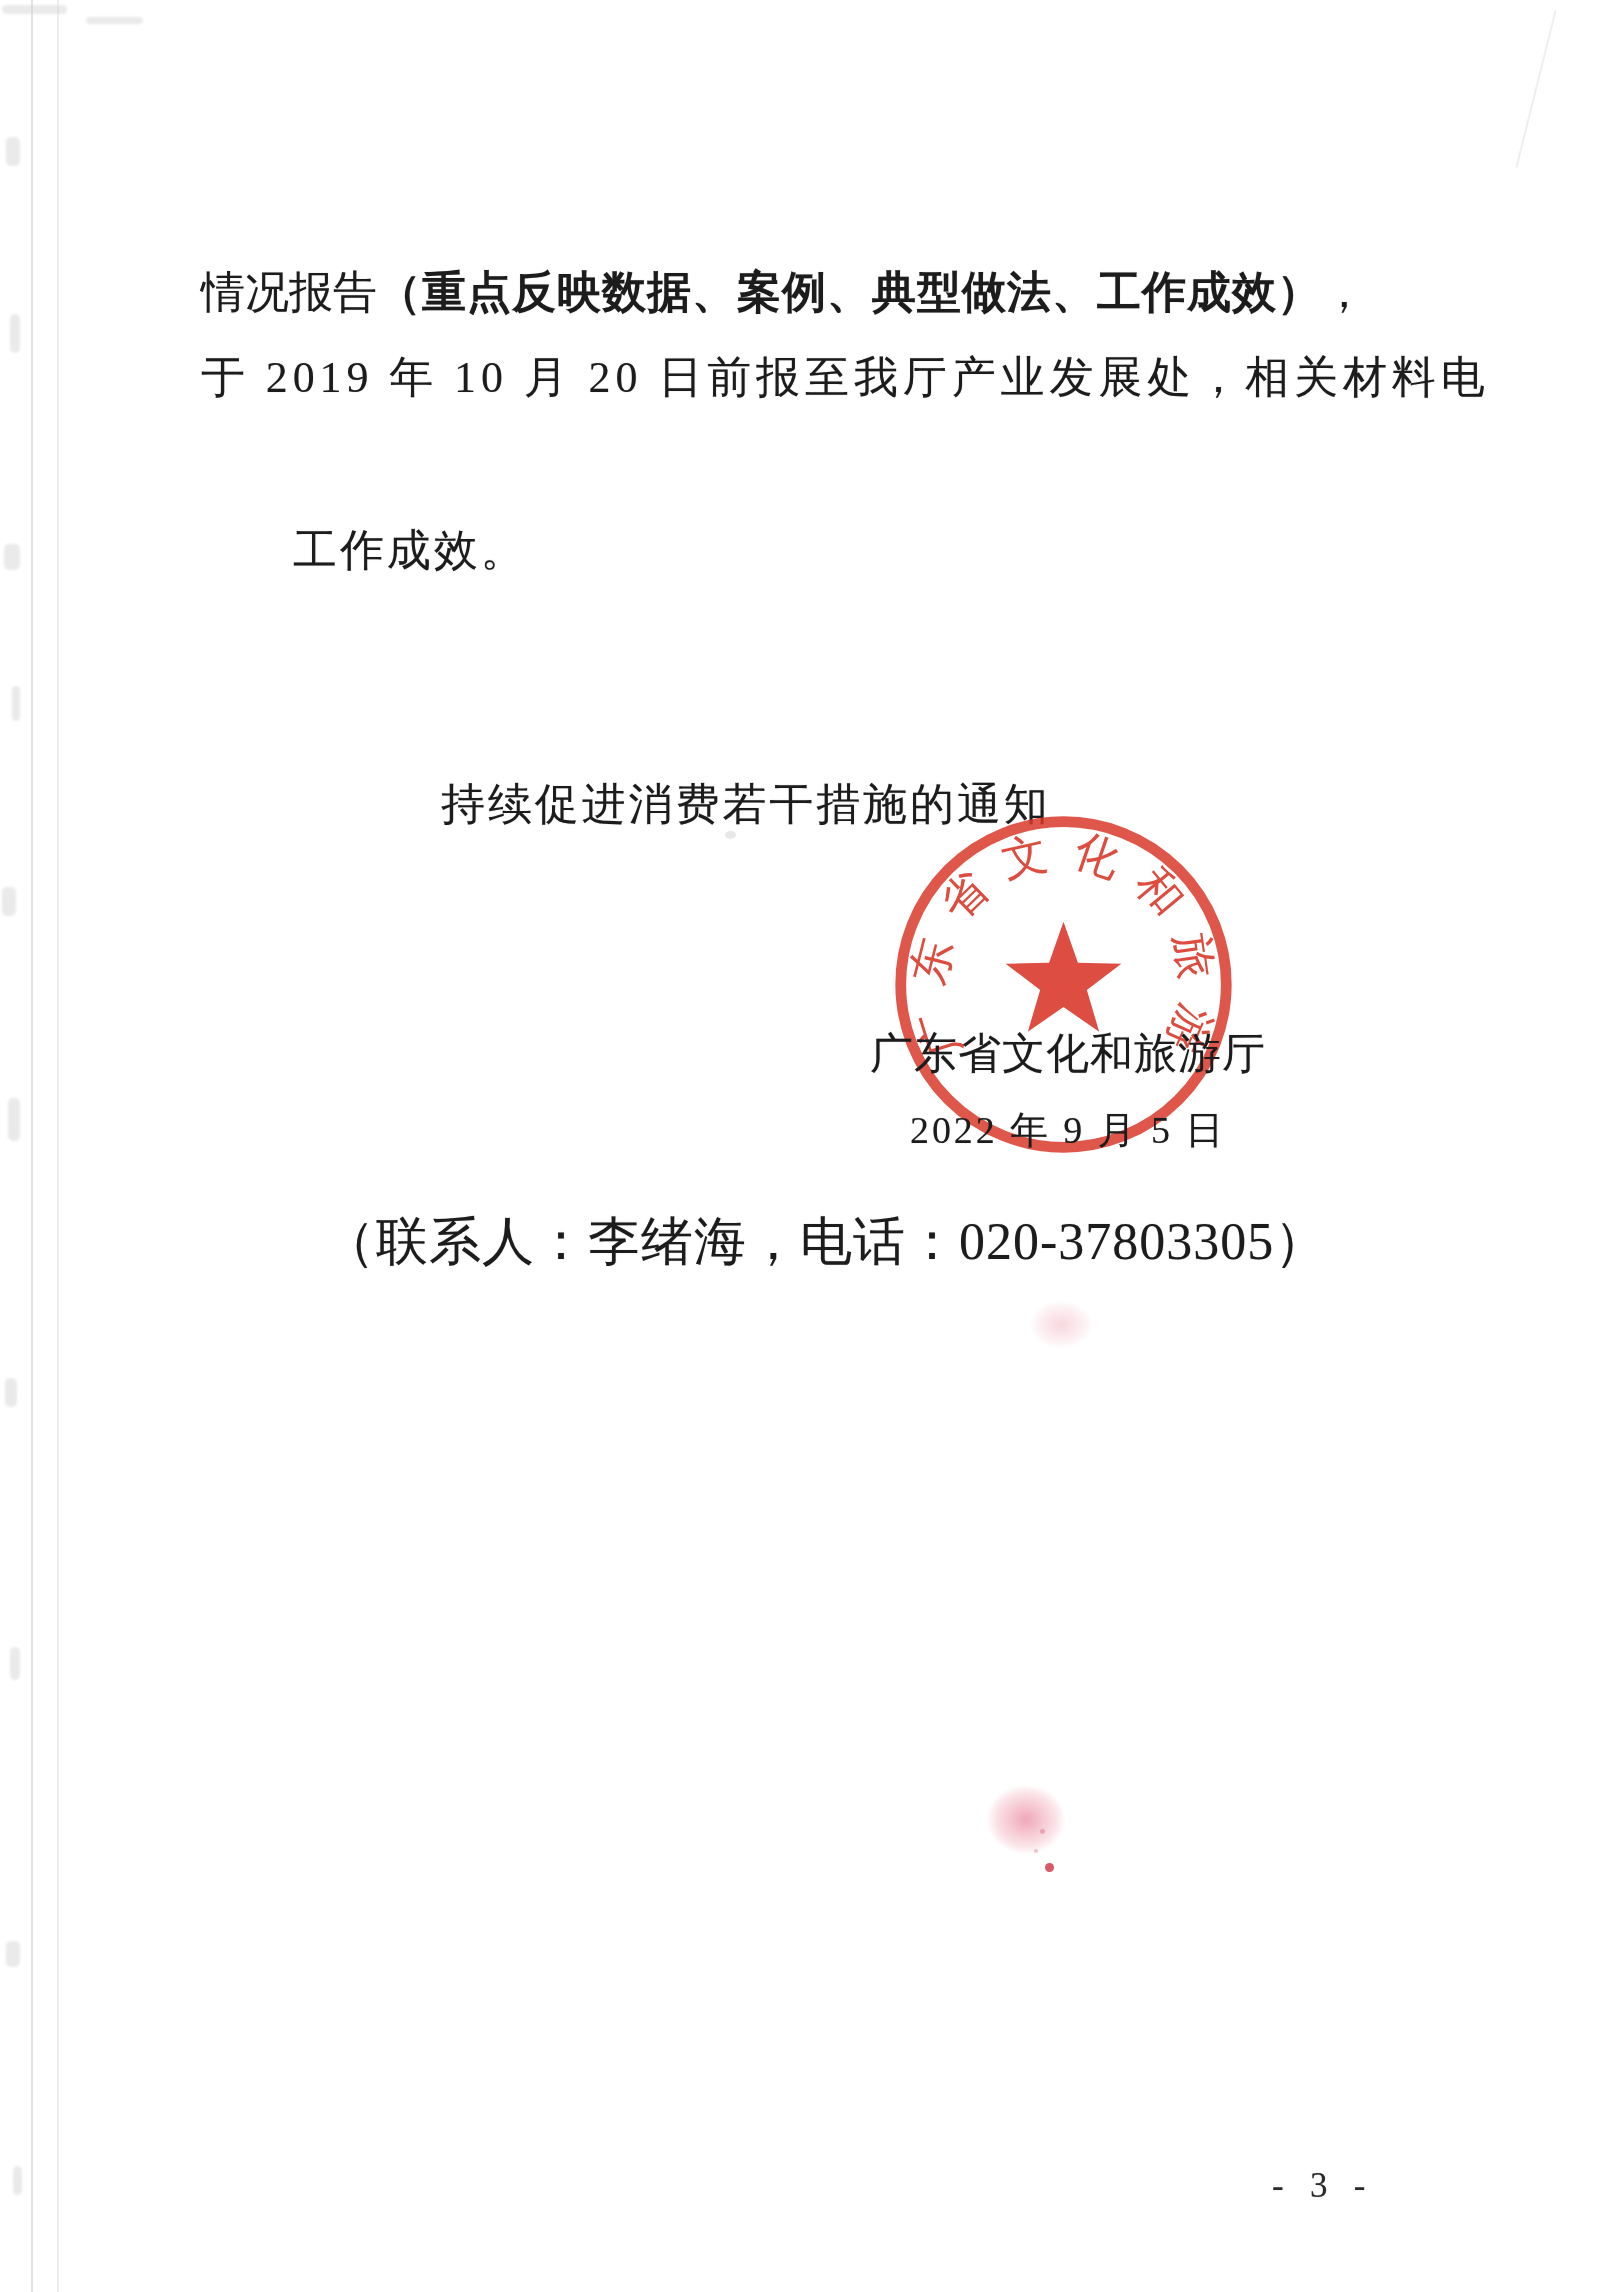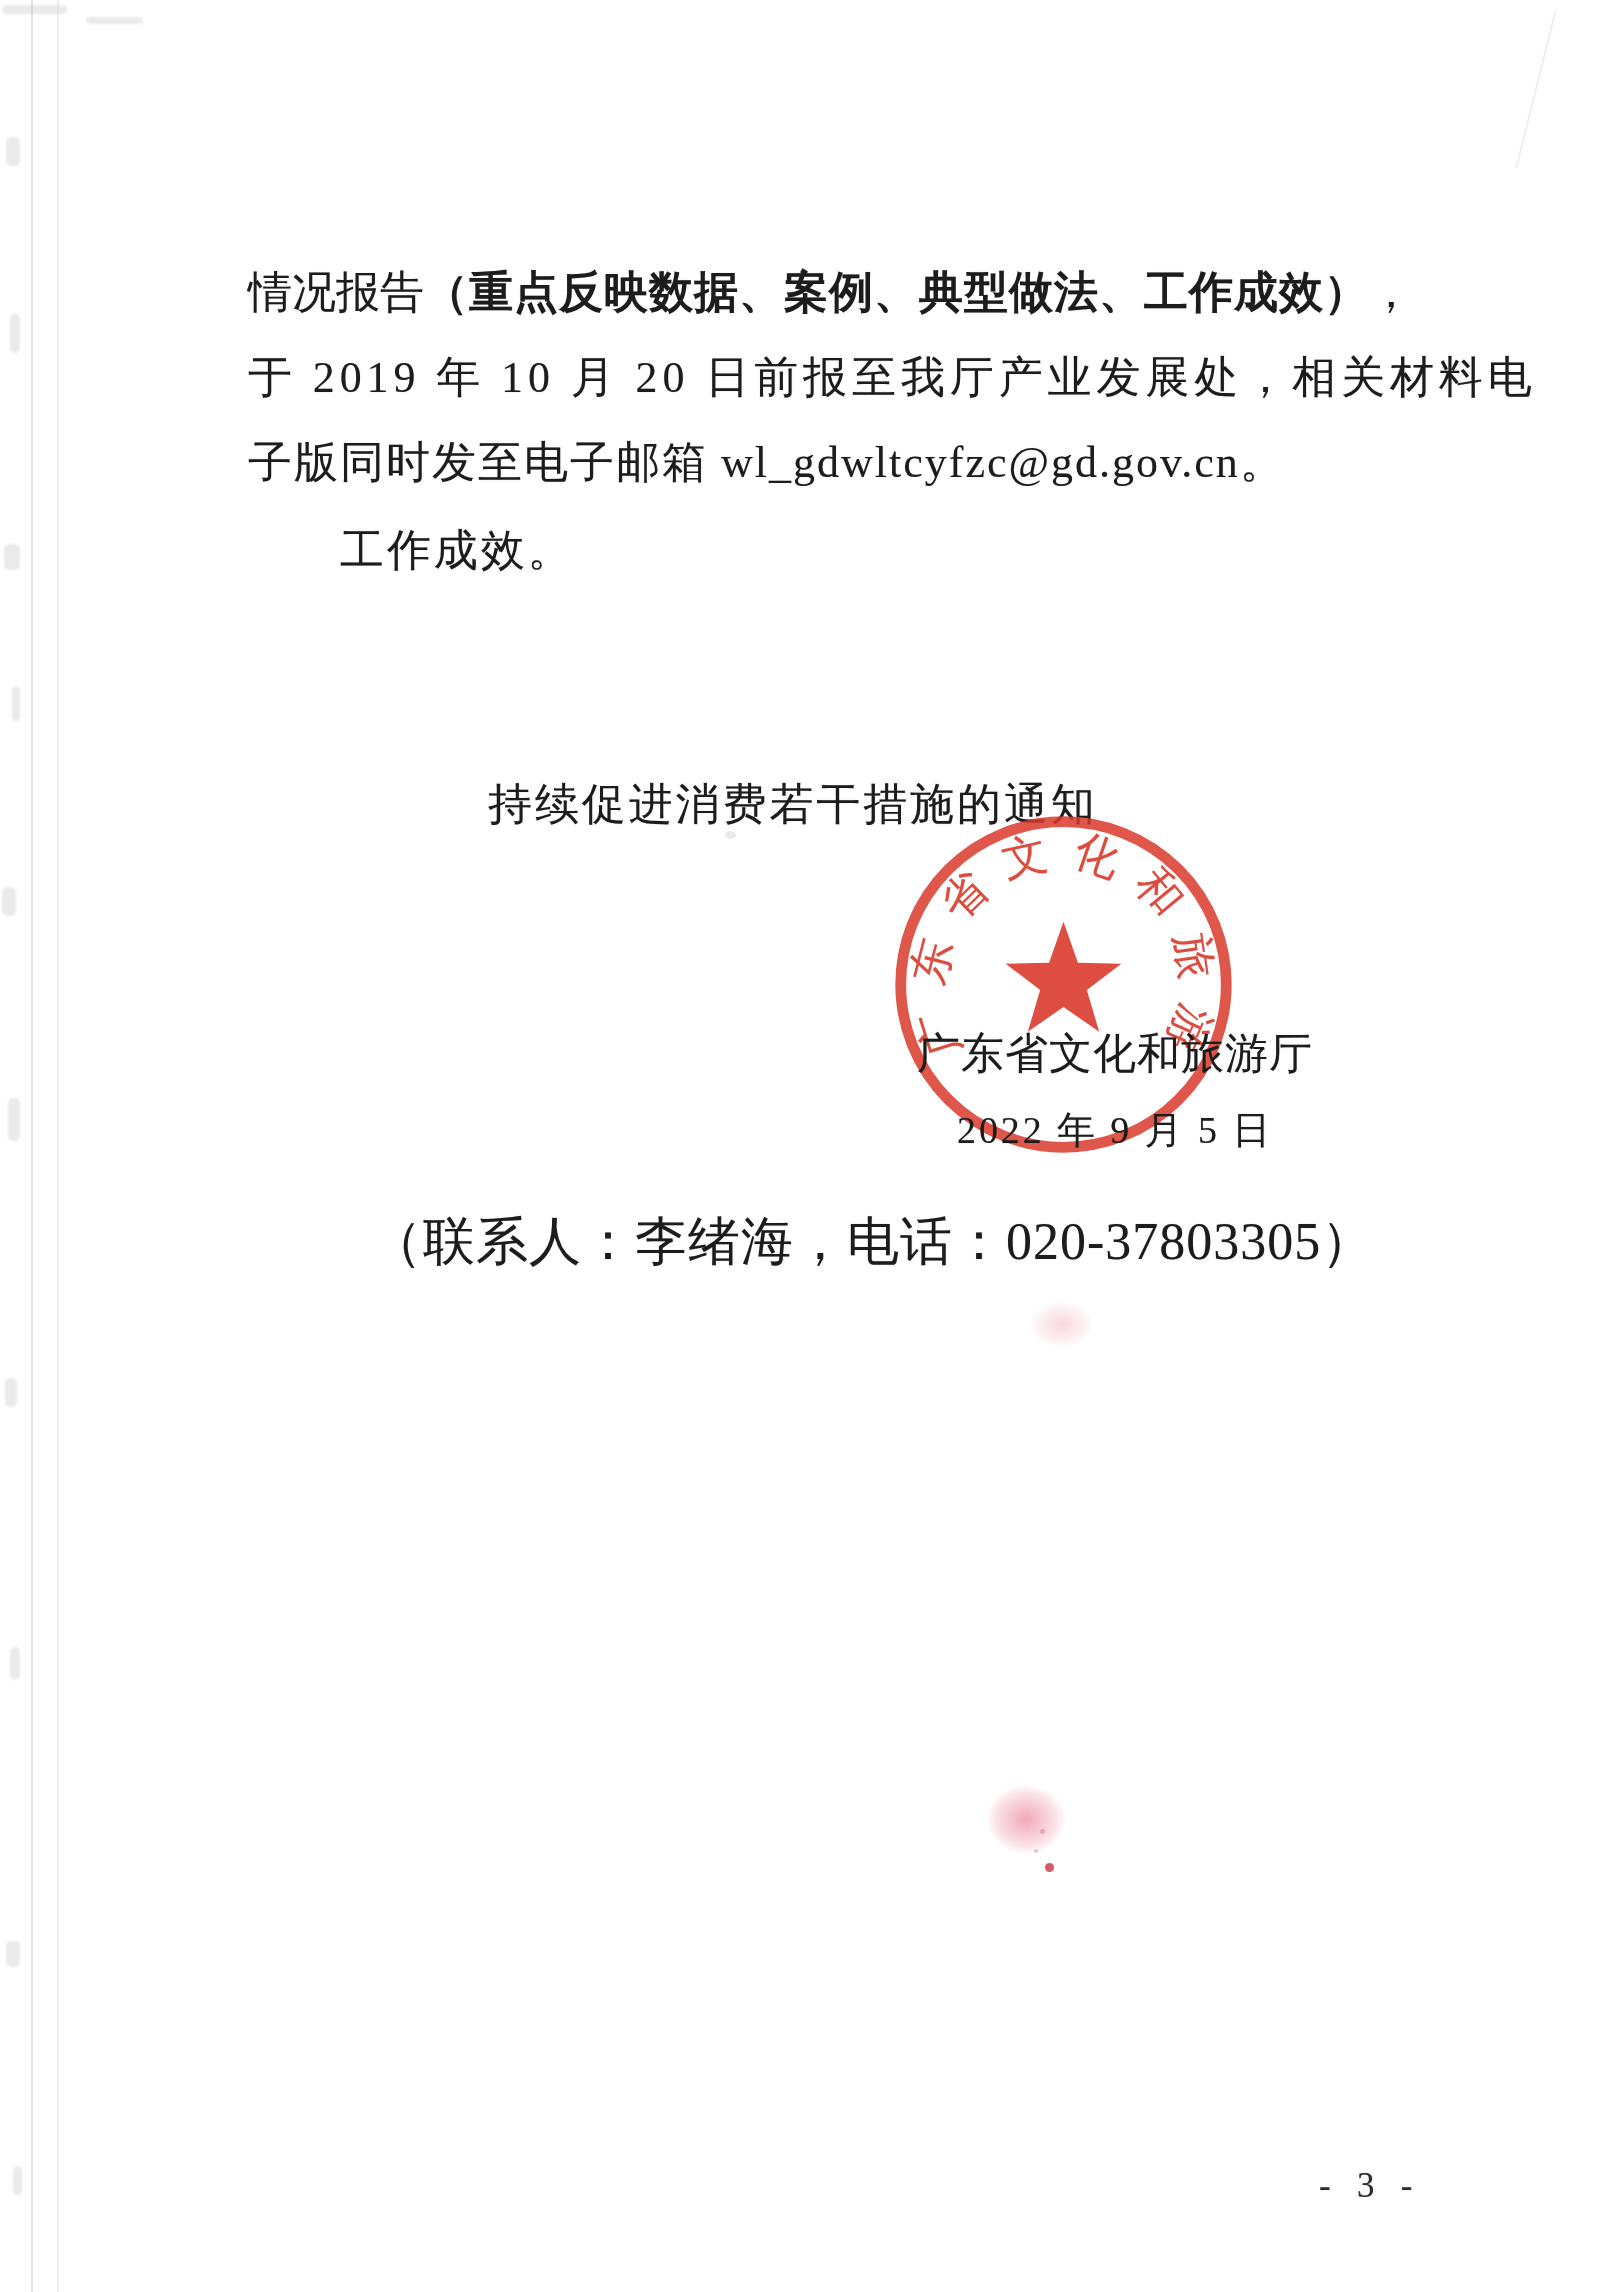--- a/index.html
+++ b/index.html
@@ -13,21 +13,20 @@
   }
   
   .line{
     position:absolute;
     white-space:nowrap;
     font-size:44px;
     line-height:1.25;
     color:#1c1c1c;
     text-shadow:0 0 1px rgba(30,30,30,.35);
     letter-spacing:0;
-    margin-left:47px;
   }
   .bold-hei{
     font-family:"Liberation Sans", sans-serif;
     font-weight:700;
     letter-spacing:1px;
   }
   .l1{left:201px;top:220px;}
   .l2{left:201px;top:306px;letter-spacing:4.9px;}
   .l3{left:201px;top:391px;letter-spacing:2px;}
   .l4{left:293px;top:479px;letter-spacing:2.9px;}
@@ -90,21 +89,20 @@
   <div class="artifact pink-smudge pink2"></div>
   <div class="artifact pink-smudge pink1"></div>
   <div class="artifact drip1"></div>
   <div class="artifact drip2"></div>
   <div class="artifact red-dot"></div>
 
   <p class="line l1"><span>情况报告</span><span class="bold-hei">（重点反映数据、案例、典型做法、工作成效）</span><span>，</span></p>
 
   <p class="line l2">于 2019 年 10 月 20 日前报至我厅产业发展处，相关材料电</p>
 
-  <p class="line l3"><span>子版同时发至电子邮箱 </span><span>wl_gdwltcyfzc@gd.gov.cn</span><span>。</span></p>
 
   <p class="line l4">工作成效。</p>
 
 
   <p class="line l6">持续促进消费若干措施的通知</p>
 
   <svg class="seal" viewBox="0 0 360 360" xmlns="http://www.w3.org/2000/svg">
     <defs>
       <path id="sealArc" d="M 81.7 248.8 A 120 120 0 1 1 278.3 248.8" fill="none"></path>
     </defs>

